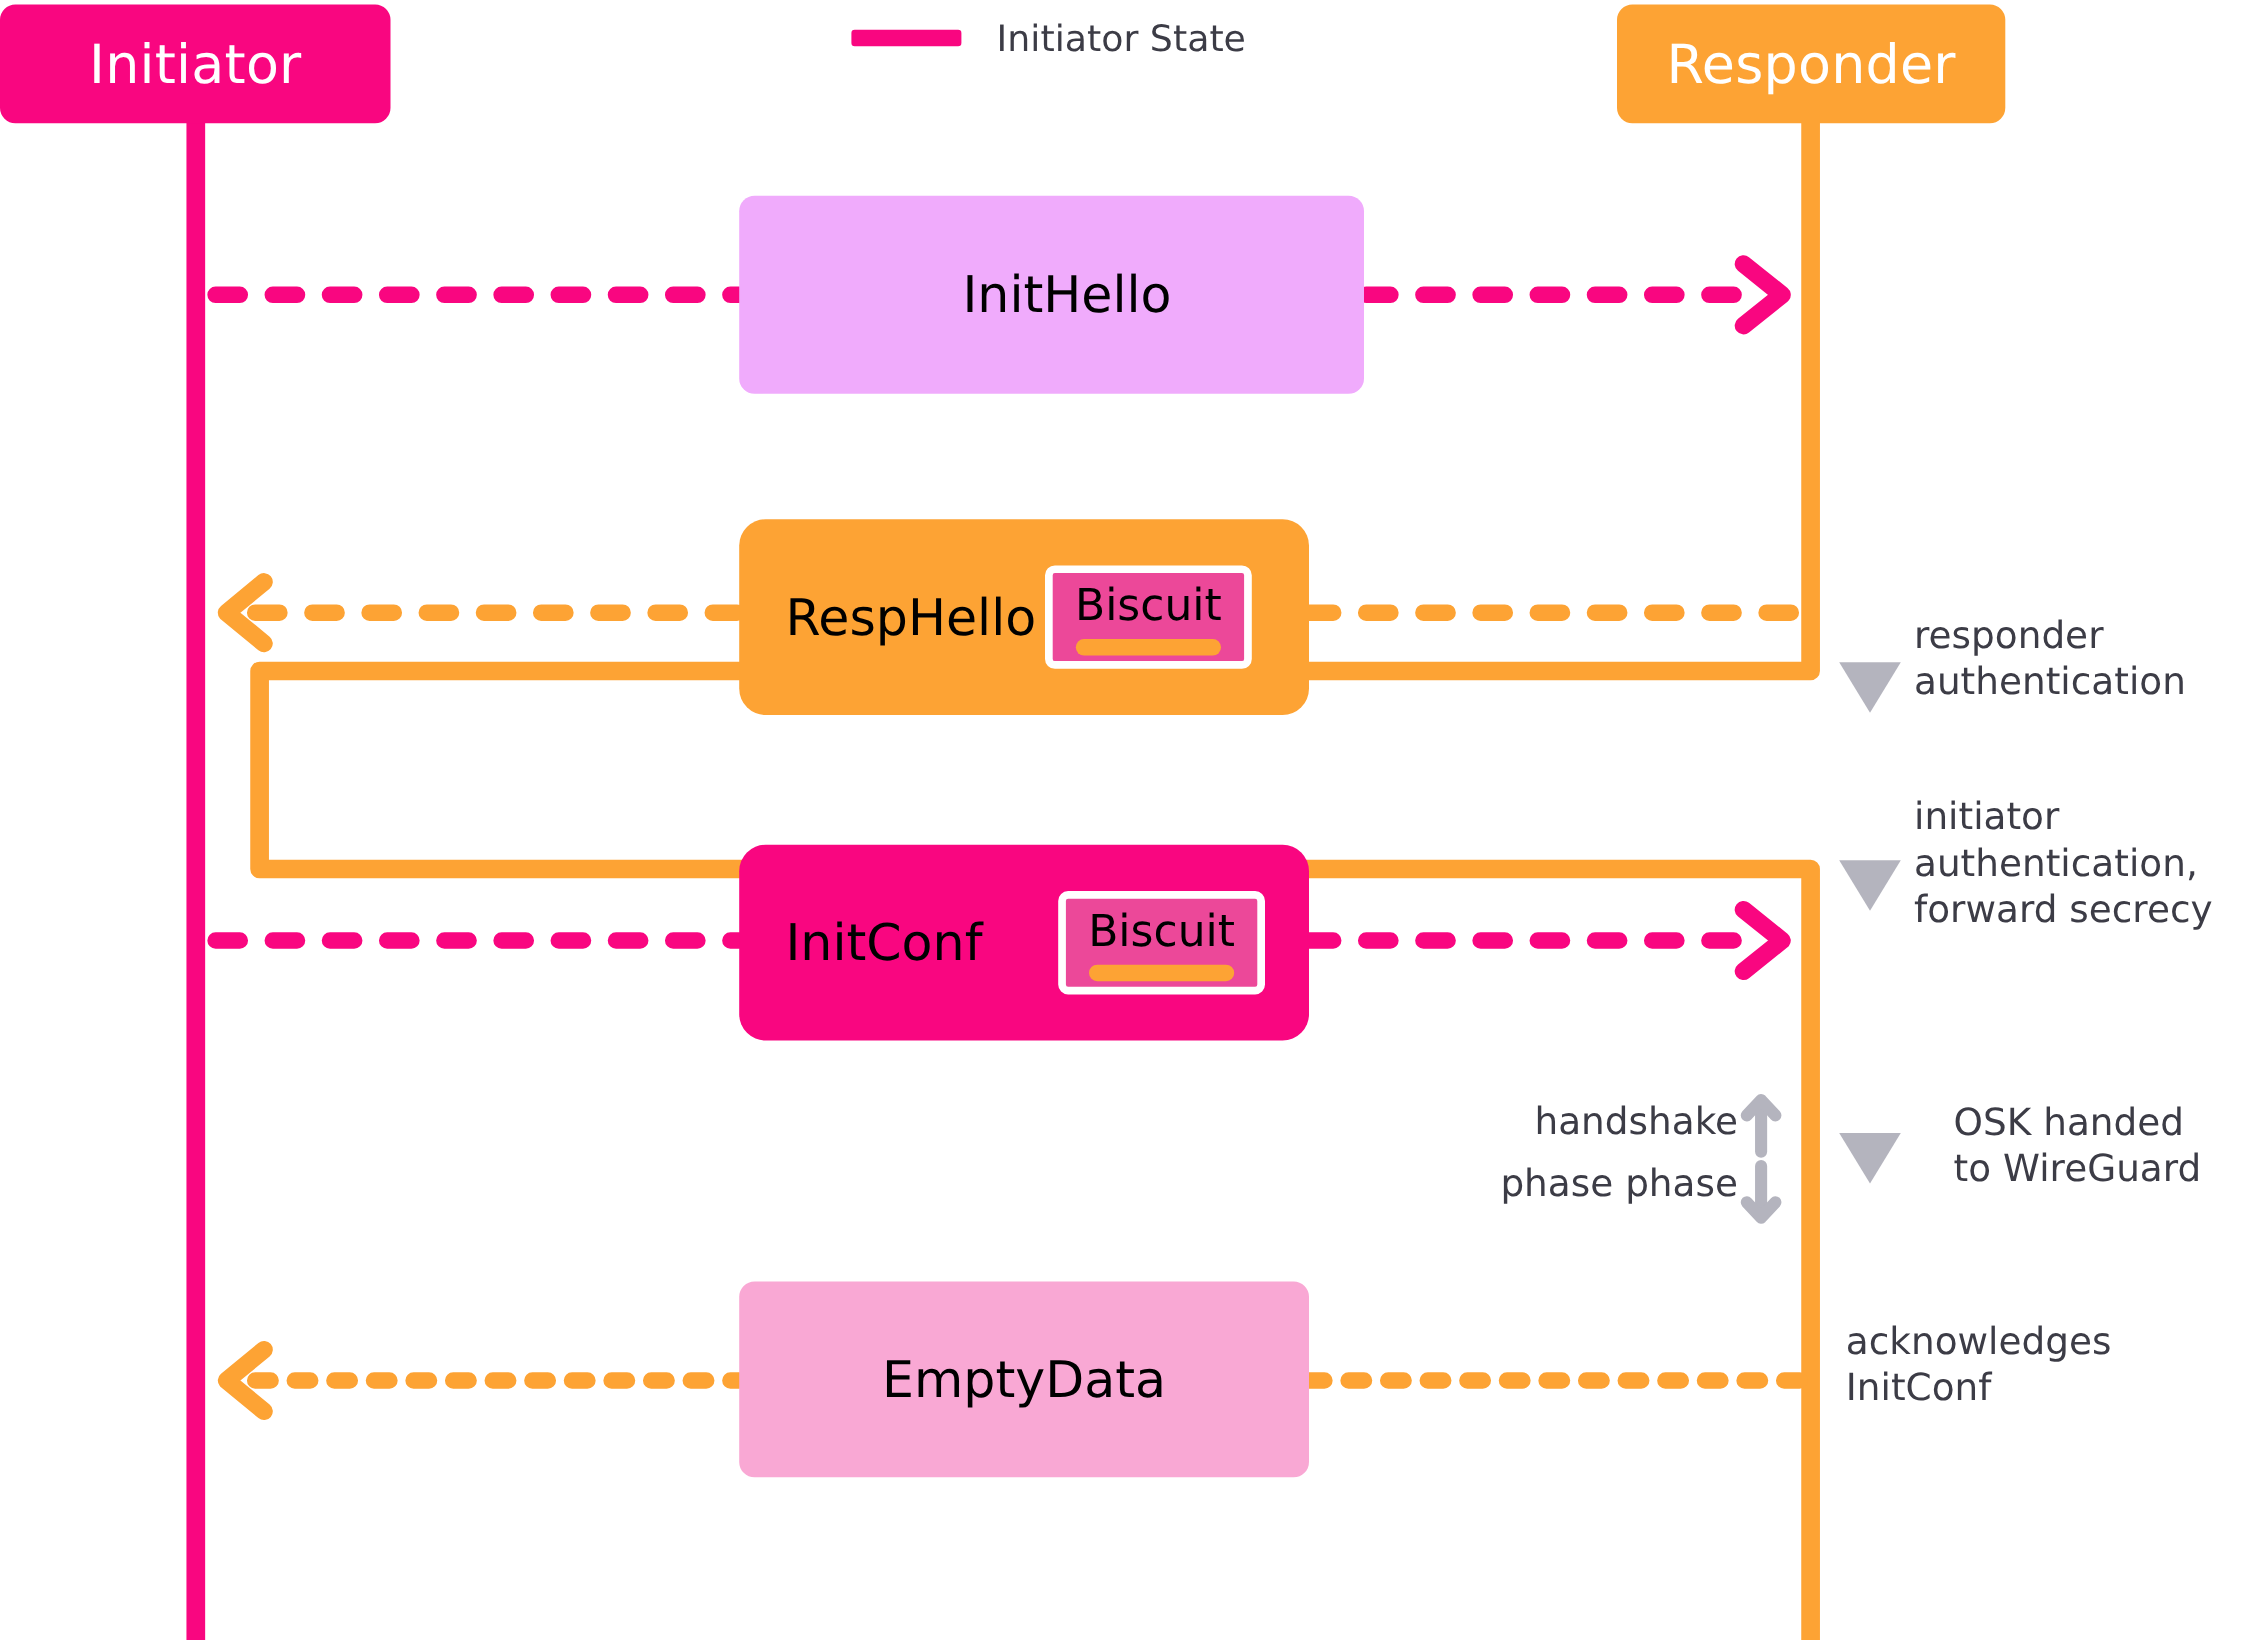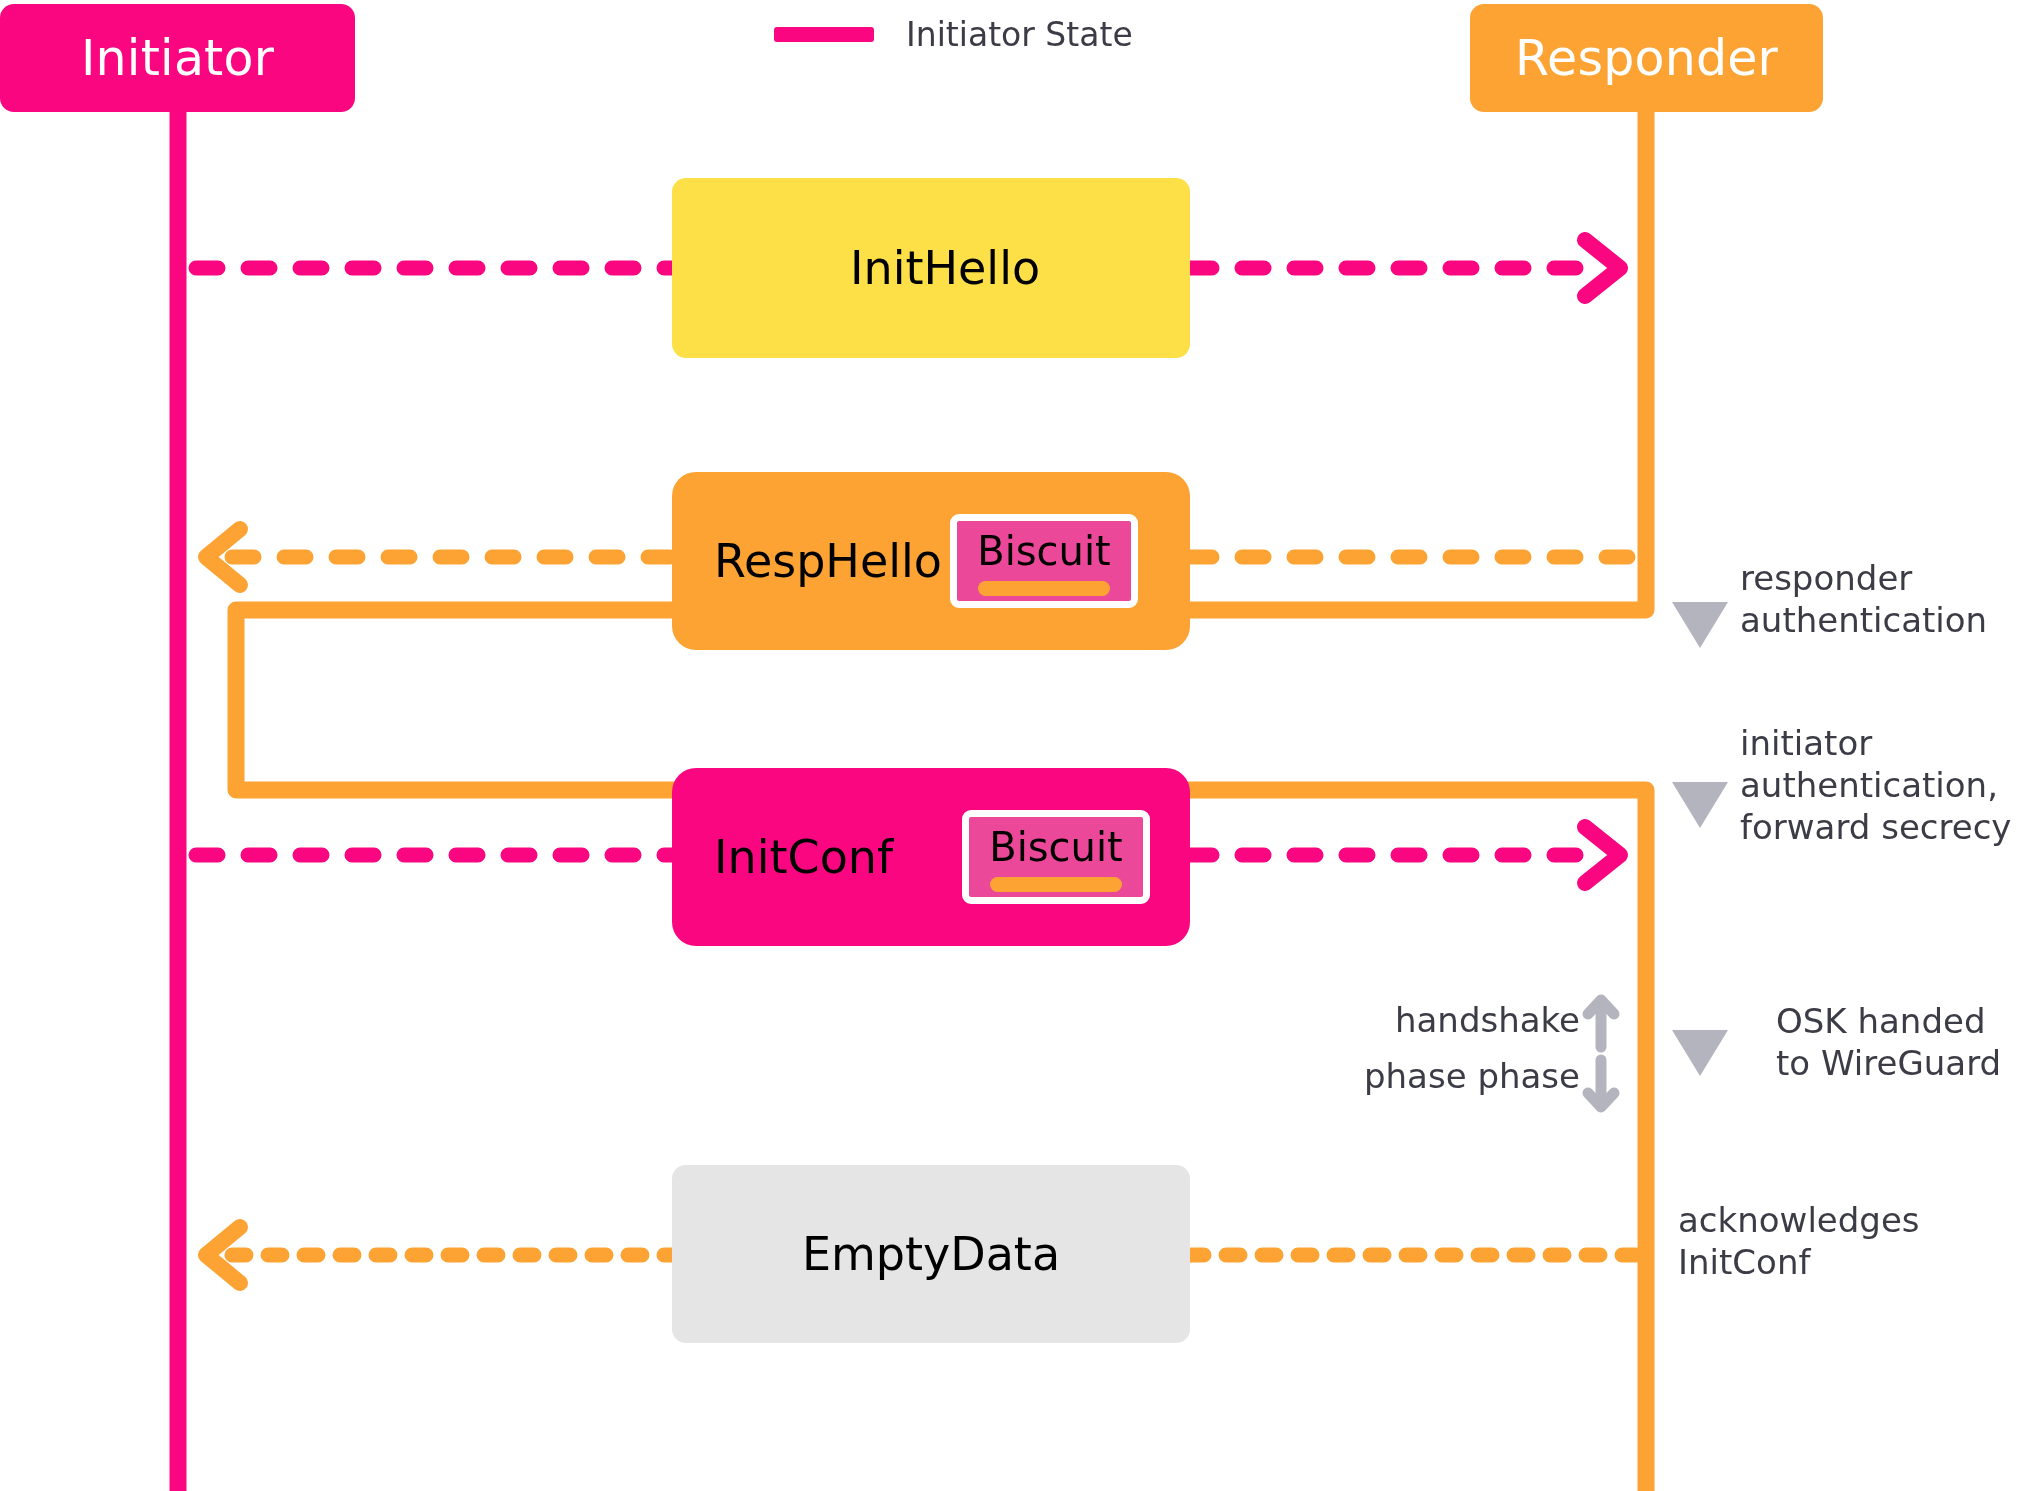--- a/index.html
+++ b/index.html
@@ -182,41 +182,41 @@
     <span>Responder</span>
   </div>
 
   <div id="legend">
     <div class="legend-row">
       <span class="legend-swatch" style="background:#F90680;"></span>
       <span class="legend-text">Initiator State</span>
     </div>
   </div>
 
-  <div class="msg-box" style="left:672px; top:178px; width:518px; height:180px; background:#fde047;padding-left:28px;">
+  <div class="msg-box" style="left:672px; top:178px; width:568px; height:180px; background:#f0abfc;padding-left:28px;">
     <span class="msg-label">InitHello</span>
   </div>
 
   <div class="msg-box with-biscuit" style="left:672px; top:472px; width:518px; height:178px; background:#FDA334;">
     <span class="msg-label">RespHello</span>
     <span class="biscuit" style="left:278px; top:42px; width:188px; height:94px;">
       <span class="biscuit-label">Biscuit</span>
       <span class="biscuit-bar"></span>
     </span>
   </div>
 
   <div class="msg-box with-biscuit" style="left:672px; top:768px; width:518px; height:178px; background:#F90680;">
     <span class="msg-label">InitConf</span>
     <span class="biscuit" style="left:290px; top:42px; width:188px; height:94px;">
       <span class="biscuit-label">Biscuit</span>
       <span class="biscuit-bar"></span>
     </span>
   </div>
 
-  <div class="msg-box" style="left:672px; top:1165px; width:518px; height:178px; background:#e5e5e5;">
+  <div class="msg-box" style="left:672px; top:1165px; width:518px; height:178px; background:#f9a8d4;">
     <span class="msg-label">EmptyData</span>
   </div>
 
   <div class="annot" style="left:1740px; top:557px;">responder
 authentication</div>
 
   <div class="annot" style="left:1740px; top:722px;">initiator
 authentication,
 forward secrecy</div>
 

